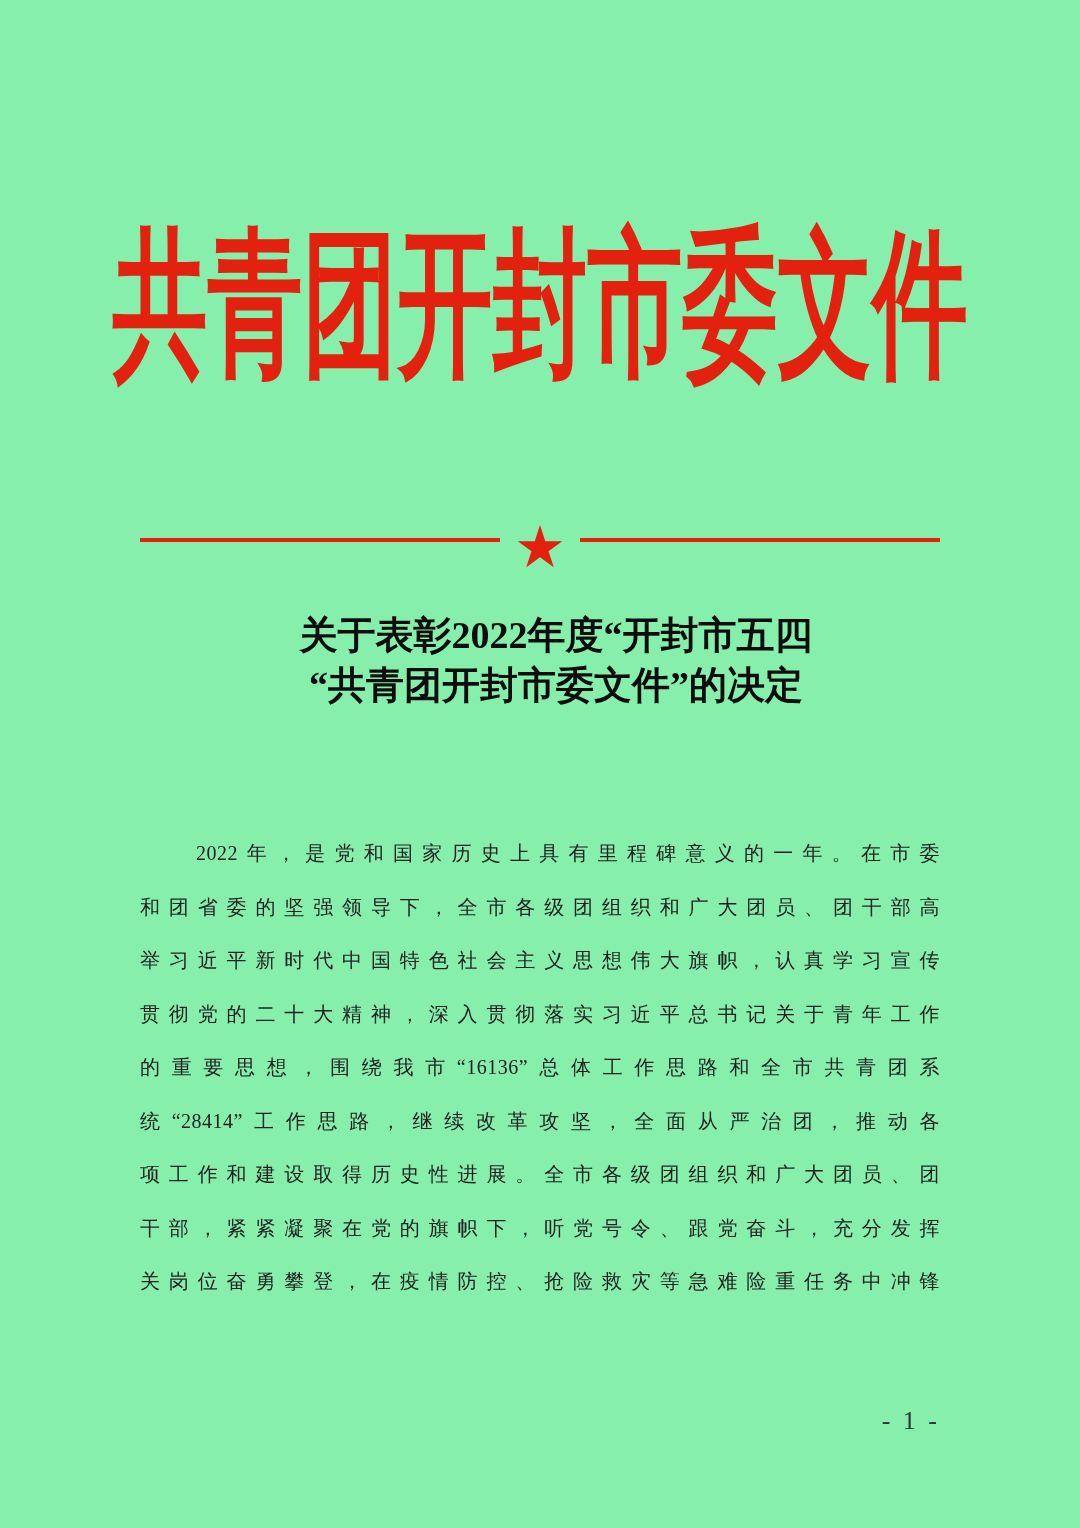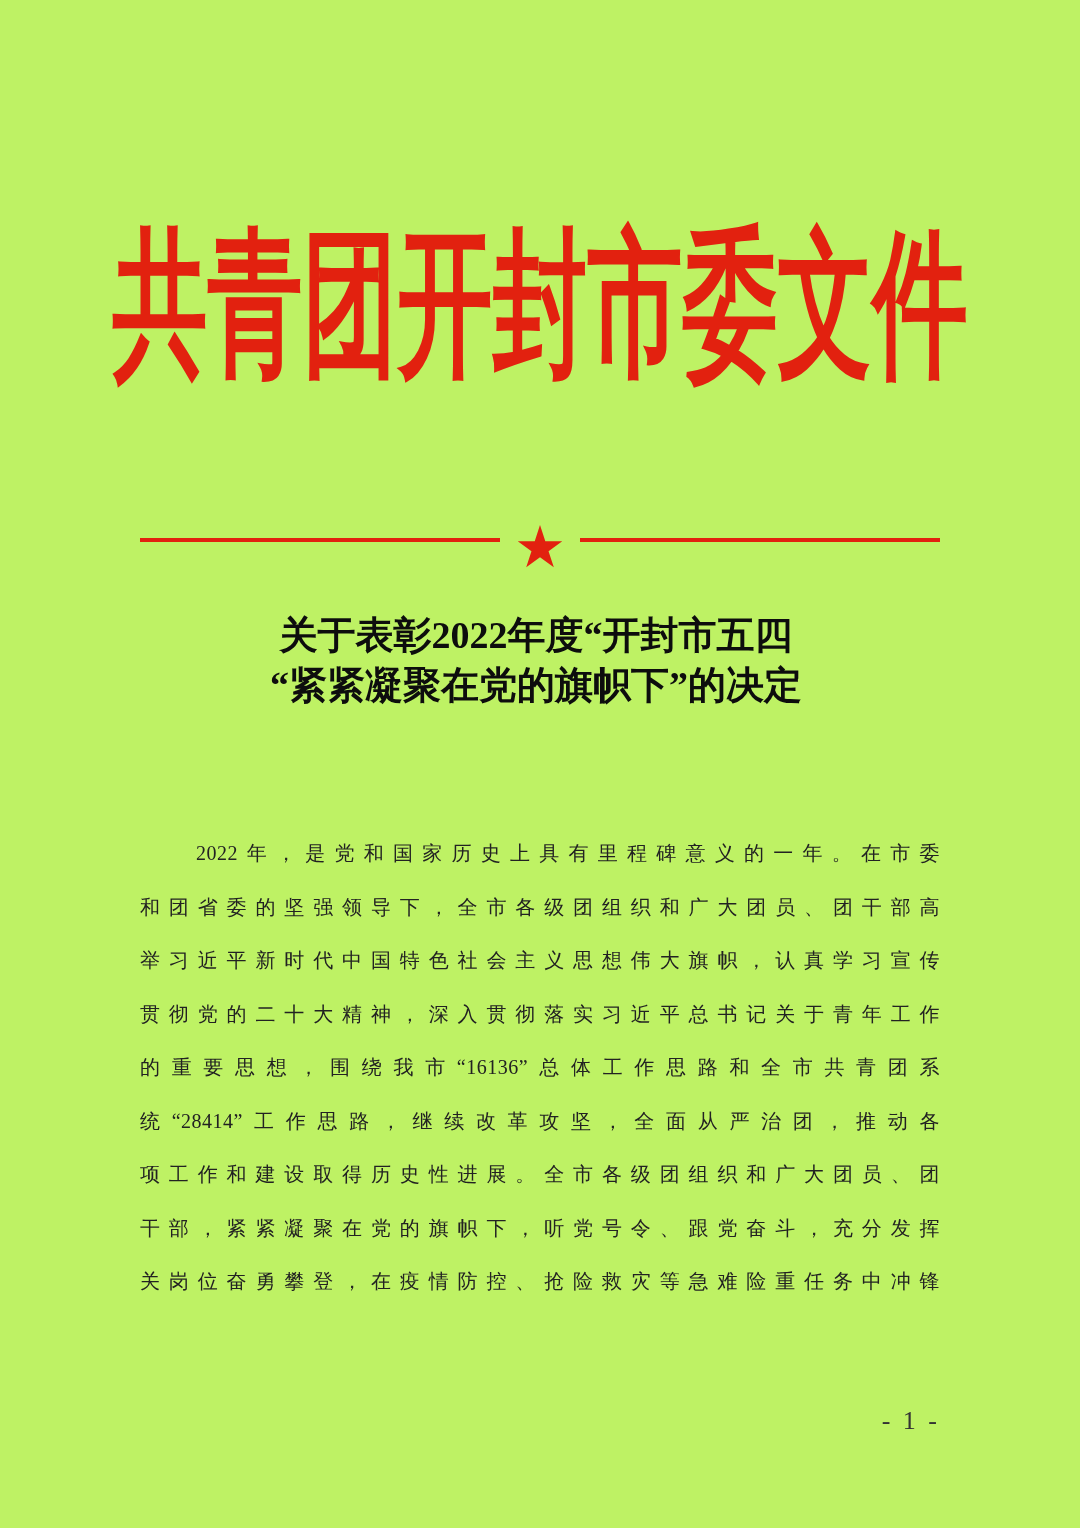--- a/index.html
+++ b/index.html
@@ -6,21 +6,21 @@
     --red: #e2210f;
     --ink: #222222;
   }
   * { margin: 0; padding: 0; box-sizing: border-box; }
   html, body { background: #ffffff; }
   .page {
     position: relative;
     width: 1080px;
     height: 1528px;
     margin: 0 auto;
-    background: #bef264;
+    background: #86efac;
     font-family: "Liberation Serif", "DejaVu Serif", serif;
     overflow: hidden;
   }
   .red-header {
     position: absolute;
     top: 226px;
     left: 0;
     right: 0;
     text-align: center;
     color: var(--red);
@@ -61,21 +61,21 @@
     font-size: 58px;
     line-height: 0;
     margin: 0 14px;
     position: relative;
     top: 7px;
     font-family: "DejaVu Sans", sans-serif;
   }
   .title {
     position: absolute;
     top: 610px;
-    left: 136px;
+    left: 156px;
     width: 800px;
     text-align: center;
     font-weight: bold;
     color: #0d0d0d;
     font-size: 38px;
     line-height: 50px;
     letter-spacing: 0px;
   }
   .body-block {
     position: absolute;
@@ -112,21 +112,21 @@
 
 
   <div class="separator">
     <span class="bar"></span>
     <span class="star">★</span>
     <span class="bar"></span>
   </div>
 
   <div class="title">
     <div class="title-line">关于表彰2022年度“开封市五四</div>
-    <div class="title-line">“紧紧凝聚在党的旗帜下”的决定</div>
+    <div class="title-line">“共青团开封市委文件”的决定</div>
   </div>
 
   <div class="body-block">
     <div class="body-line indent">2022年，是党和国家历史上具有里程碑意义的一年。在市委</div>
     <div class="body-line">和团省委的坚强领导下，全市各级团组织和广大团员、团干部高</div>
     <div class="body-line">举习近平新时代中国特色社会主义思想伟大旗帜，认真学习宣传</div>
     <div class="body-line">贯彻党的二十大精神，深入贯彻落实习近平总书记关于青年工作</div>
     <div class="body-line">的重要思想，围绕我市“16136”总体工作思路和全市共青团系</div>
     <div class="body-line">统“28414”工作思路，继续改革攻坚，全面从严治团，推动各</div>
     <div class="body-line">项工作和建设取得历史性进展。全市各级团组织和广大团员、团</div>

